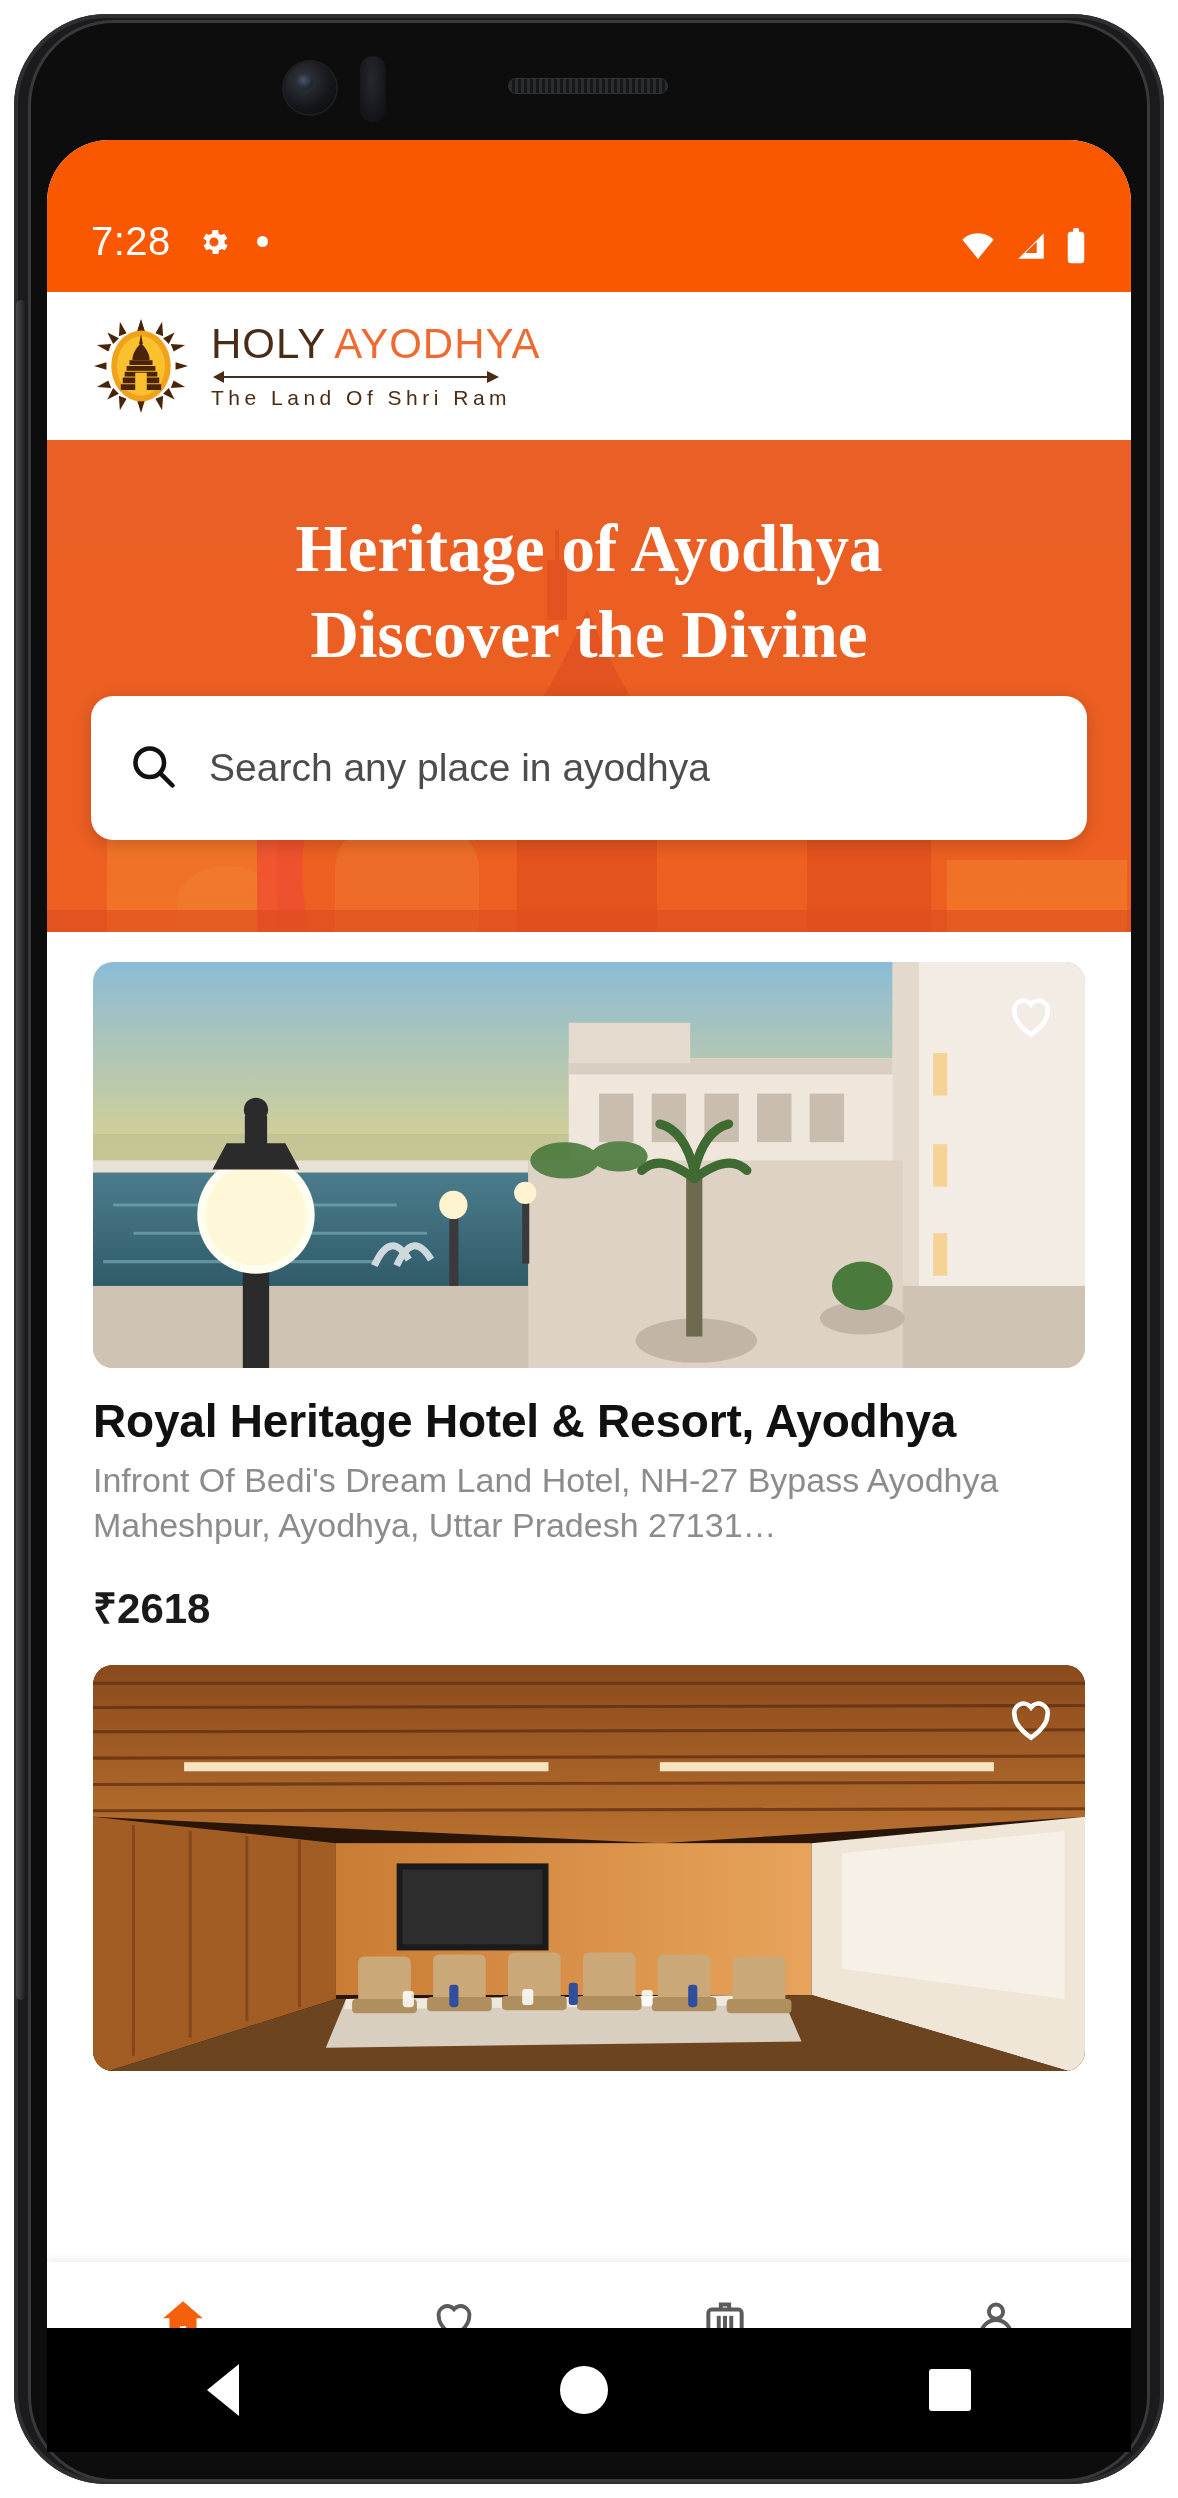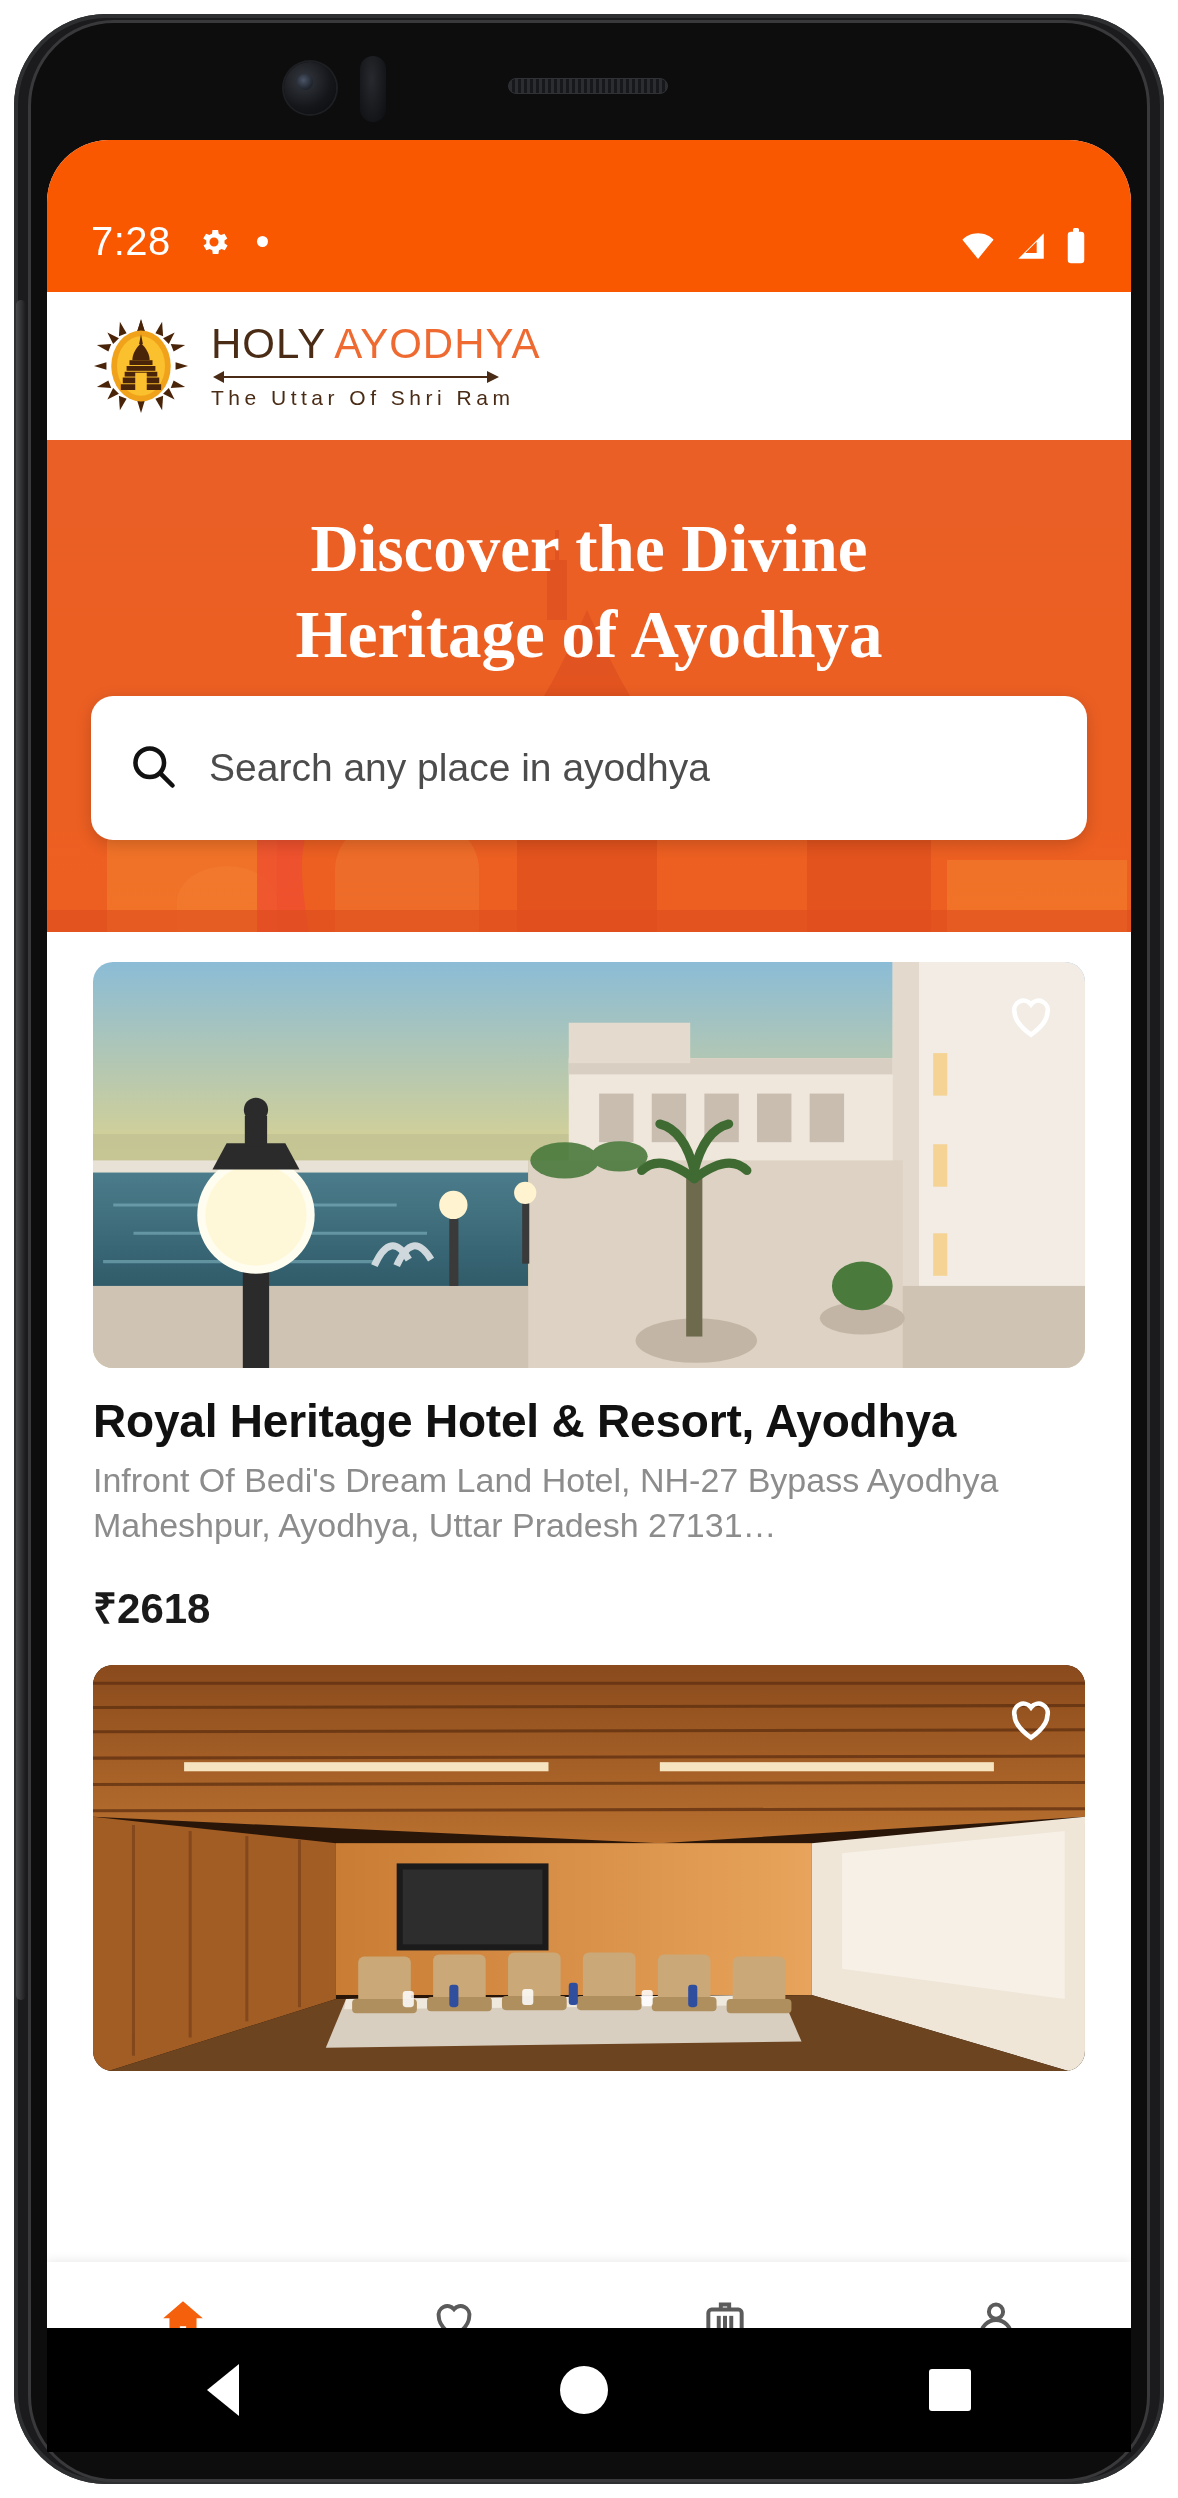--- a/index.html
+++ b/index.html
@@ -267,21 +267,21 @@
       </div>
       <div class="brand-block">
         <div class="brand-title">
           <span class="brand-holy">HOLY</span><span class="brand-ayodhya">AYODHYA</span>
         </div>
         <div class="brand-rule">
           <span class="lhead"></span>
             <span class="line"></span>
             <span class="rhead"></span>
         </div>
-        <div class="brand-tag">The Uttar Of Shri Ram</div>
+        <div class="brand-tag">The Land Of Shri Ram</div>
       </div>
     </div>
 
     <div class="hero">
       <svg class="hero-art" viewBox="0 0 1084 492" preserveAspectRatio="xMidYMax slice">
         <rect width="1084" height="492" fill="#ec5f23"></rect>
         <g fill="#d8471c" opacity=".85">
           <path d="M470 492 V300 q40 -60 70 -130 q30 70 70 130 V492 Z"></path>
           <path d="M500 180 h20 v-60 h-8 v-30 h-4 v30 h-8 z"></path>
           <path d="M760 492 V380 q35 -48 62 -96 q27 48 62 96 V492 Z"></path>
@@ -299,22 +299,22 @@
         <g fill="#ef3f3f" opacity=".75">
           <path d="M210 492 V382 q18 -26 34 -12 q18 14 12 40 q-4 24 6 82 Z"></path>
           <path d="M244 352 a14 14 0 1 1 0.1 0 Z"></path>
           <rect x="246" y="330" width="5" height="90" transform="rotate(8 248 375)"></rect>
         </g>
         <g fill="#cf3d1c" opacity=".6">
           <rect x="0" y="470" width="1084" height="22"></rect>
         </g>
       </svg>
       <div class="hero-title">
+        <div>Heritage of Ayodhya</div>
         <div>Discover the Divine</div>
-        <div>Heritage of Ayodhya</div>
       </div>
       <div class="search-wrap">
         <div class="search-box">
           <span>
             <svg width="52" height="52" viewBox="0 0 24 24" fill="none" stroke="#111" stroke-width="2.1">
               <circle cx="10.5" cy="10.5" r="6.6"></circle>
                 <line x1="15.4" y1="15.4" x2="21" y2="21" stroke-linecap="round"></line>
             </svg>
           </span>
           <span class="search-ph">Search any place in ayodhya</span>

